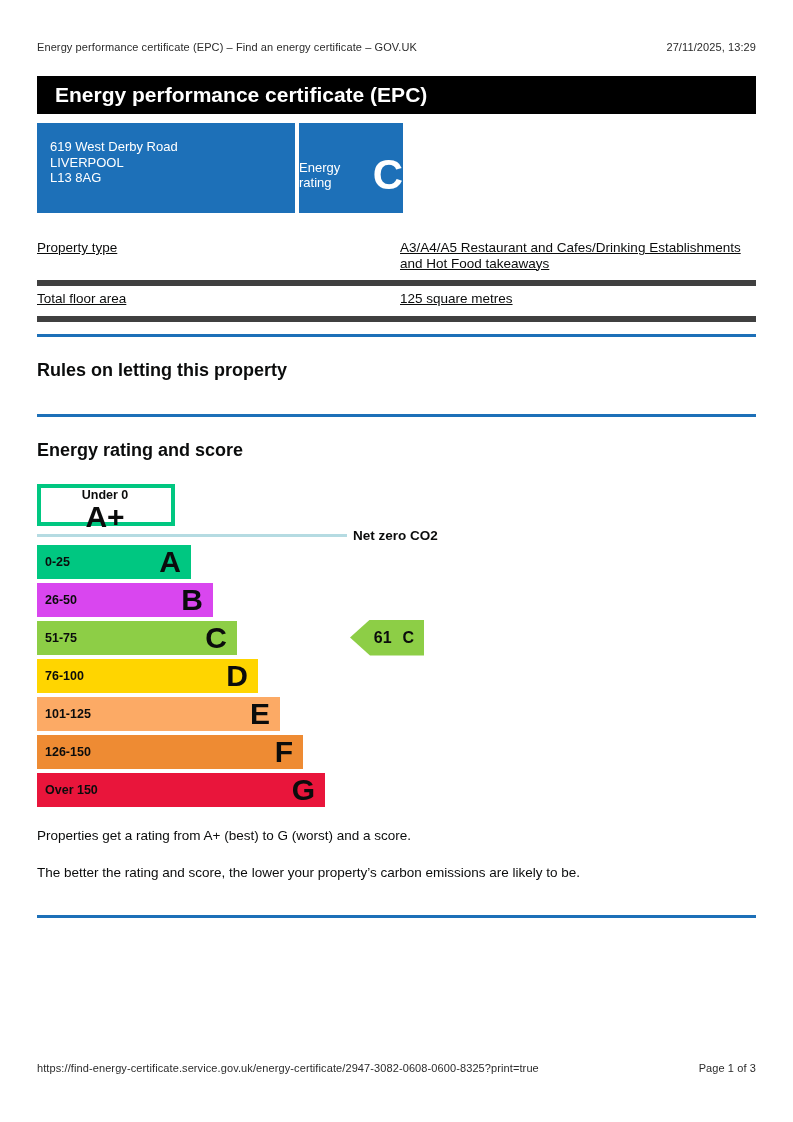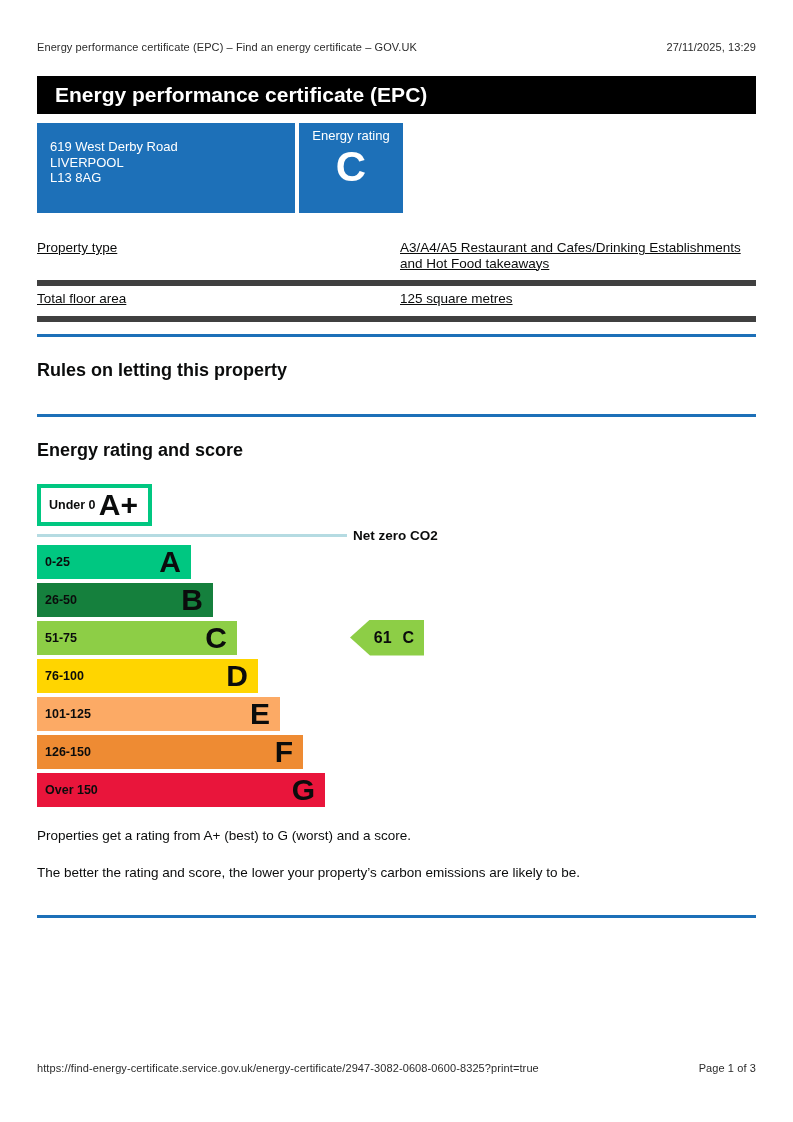--- a/index.html
+++ b/index.html
@@ -21,21 +21,21 @@
 
   .banner {
     background:#000; color:#fff; height:38px;
     display:flex; align-items:center; padding-left:18px;
     font-size:21px; font-weight:bold;
   }
 
   .summary-row { display:flex; gap:4px; margin-top:9px; height:90px; }
   .blue-box { background:#1d70b8; color:#fff; }
   .address-box { width:258px; padding:16px 12px 0 13px; font-size:13px; line-height:15.5px; }
-  .rating-box { width:104px; display:flex; flex-direction:column; align-items:center; padding-top:5px; }
+  .rating-box { width:104px; display:flex; flex-direction:row; align-items:center; padding-top:13px; }
   .rating-box .rating-label { font-size:13px; }
   .rating-box .rating-value { font-size:42px; font-weight:bold; line-height:48px; }
   .cert-col { flex:1; display:flex; flex-direction:column; gap:4px; }
   .cert-box { flex:1; display:flex; align-items:center; padding-left:15px; font-size:13px; }
   .cert-box .lbl { width:135px; }
   .cert-box .val { font-weight:bold; }
 
   table.props { width:100%; border-collapse:collapse; margin-top:22px; font-size:13.5px; }
   table.props td { padding:5px 0 9px; border-bottom:6px solid #404040; vertical-align:top; line-height:15.5px;text-decoration:underline; }
   table.props td.lbl { width:363px; }
@@ -110,39 +110,39 @@
 
   <h2>Rules on letting this property</h2>
 
   <hr class="blue hr2">
 
   <h2>Energy rating and score</h2>
 
   <div class="chart">
     <div>
         <div class="band-row aplus">
-          <div class="band-bar" style="width: 115px; background: rgb(255, 255, 255); border: 4px solid rgb(0, 199, 129);">
+          <div class="band-bar" style="width: 138px; background: rgb(255, 255, 255); border: 4px solid rgb(0, 199, 129); flex-direction: column;">
             <span class="band-range">Under 0</span>
             <span class="band-letter">A+</span>
           </div>
         </div>
       </div>
     <div class="netzero-row">
       <div class="netzero-line"></div>
       <span class="netzero-label">Net zero CO2</span>
     </div>
     <div>
         <div class="band-row">
           <div class="band-bar" style="width: 154px; background: rgb(0, 199, 129);">
             <span class="band-range">0-25</span>
             <span class="band-letter">A</span>
           </div>
         </div>
         <div class="band-row">
-          <div class="band-bar" style="width: 176px; background: #15803d;">
+          <div class="band-bar" style="width: 176px; background: #d946ef;">
             <span class="band-range">26-50</span>
             <span class="band-letter">B</span>
           </div>
         </div>
         <div class="band-row">
           <div class="band-bar" style="width: 200px; background: rgb(141, 206, 70);">
             <span class="band-range">51-75</span>
             <span class="band-letter">C</span>
           </div>
           <div class="marker" style="background: rgb(141, 206, 70);">

